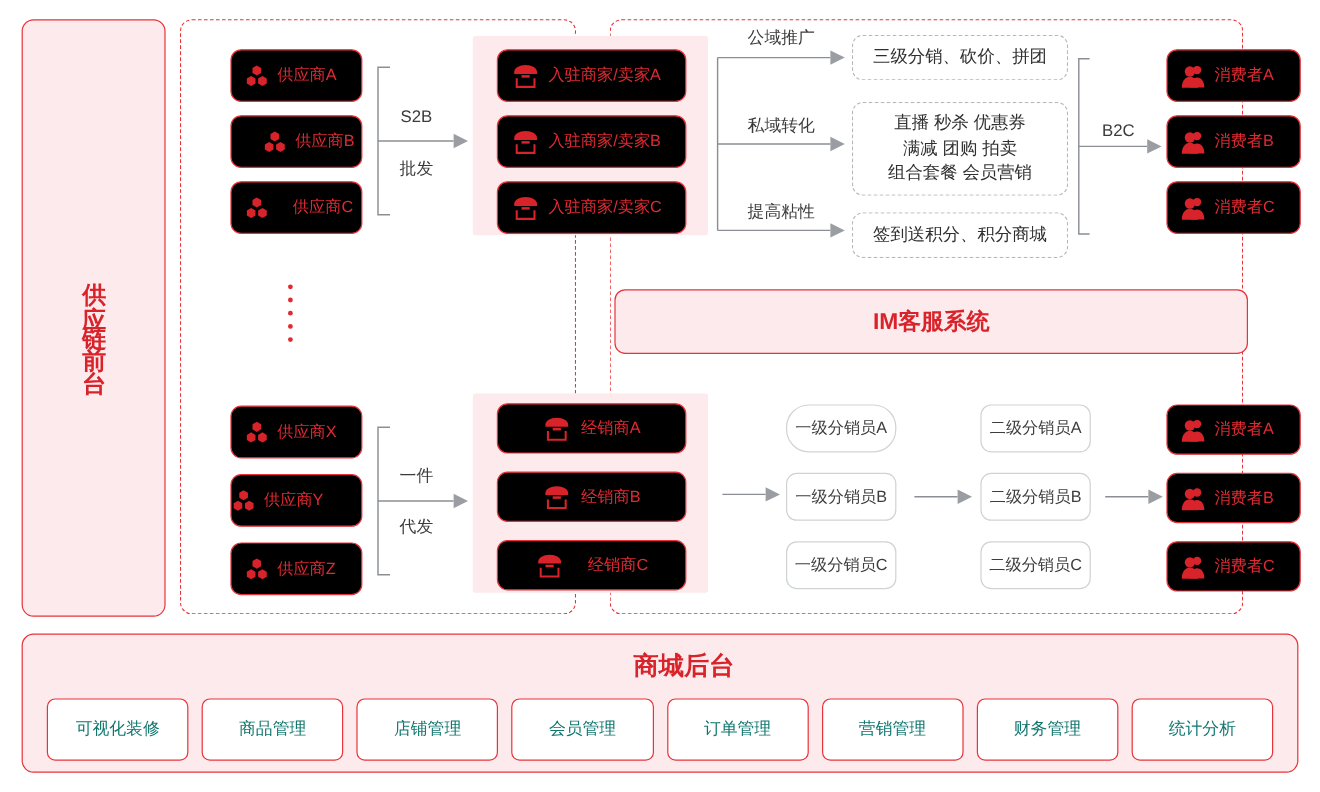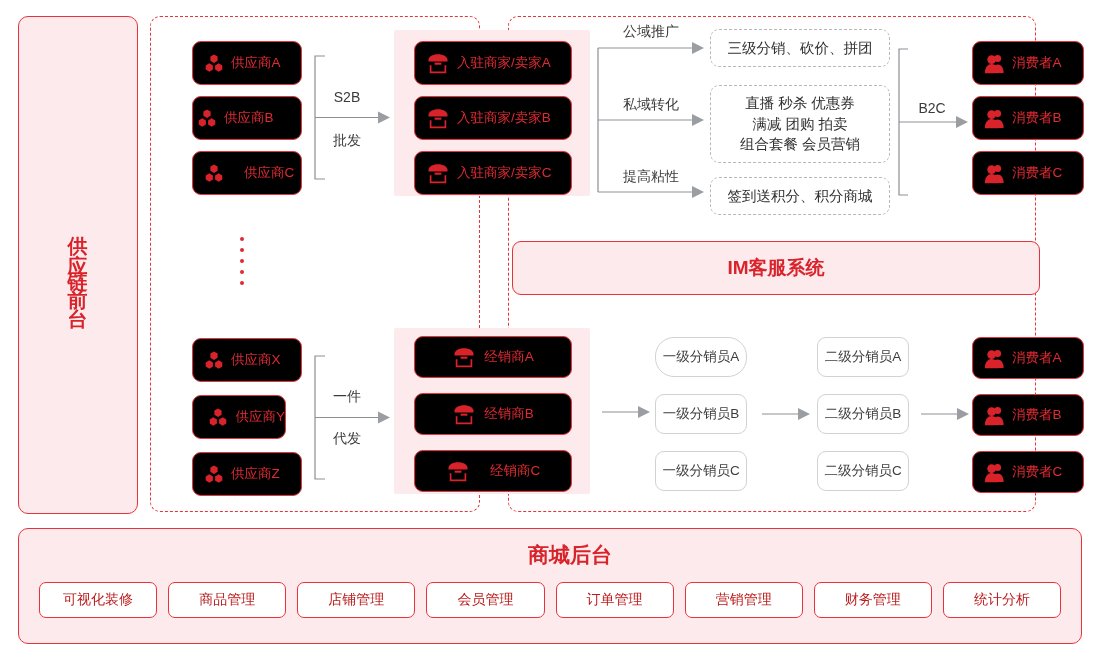--- a/index.html
+++ b/index.html
@@ -77,22 +77,22 @@
   }
   .backstage-title{
     position:absolute;left:0;top:12px;width:100%;
     text-align:center;color:#d9232b;font-size:21px;font-weight:bold;margin-left:20px;
   }
   .backstage-row{
     position:absolute;left:20px;top:53px;right:20px;
     display:flex;justify-content:space-between;gap:11px;
   }
   .backstage-btn{
-    flex:1 1 0;height:36px;border:1px solid #e8333a;border-radius:7px;
-    background:#ffffff;color:#b91c1c;font-size:14px;
+    flex:1 1 0;height:52px;border:1px solid #e8333a;border-radius:7px;
+    background:#ffffff;color:#0f766e;font-size:14px;
     display:flex;align-items:center;justify-content:center;
     box-sizing:border-box;
   }
 
   
   .conn-label{
     color:#3b3b3b;font-size:14px;white-space:nowrap;
     display:flex;align-items:center;justify-content:center;
   }
 
@@ -122,21 +122,21 @@
     <span class="card-icon">
       <svg width="20" height="19" viewBox="0 0 20 19">
         <polygon points="10,0.5 13.6,2.6 13.6,6.8 10,8.9 6.4,6.8 6.4,2.6" fill="#d9232b"></polygon>
         <polygon points="5.3,9.3 8.9,11.4 8.9,15.6 5.3,17.7 1.7,15.6 1.7,11.4" fill="#d9232b"></polygon>
         <polygon points="14.7,9.3 18.3,11.4 18.3,15.6 14.7,17.7 11.1,15.6 11.1,11.4" fill="#d9232b"></polygon>
       </svg>
     </span>
     <span class="card-label">供应商A</span>
   </div>
 
-  <div class="abs card" style="left:192px;top:96px;width:110px;height:44px;padding-left:4px;gap:7px;">
+  <div class="abs card" style="left:192px;top:96px;width:110px;height:44px;padding-left:26px;gap:7px;">
     <span class="card-icon">
       <svg width="20" height="19" viewBox="0 0 20 19">
         <polygon points="10,0.5 13.6,2.6 13.6,6.8 10,8.9 6.4,6.8 6.4,2.6" fill="#d9232b"></polygon>
         <polygon points="5.3,9.3 8.9,11.4 8.9,15.6 5.3,17.7 1.7,15.6 1.7,11.4" fill="#d9232b"></polygon>
         <polygon points="14.7,9.3 18.3,11.4 18.3,15.6 14.7,17.7 11.1,15.6 11.1,11.4" fill="#d9232b"></polygon>
       </svg>
     </span>
     <span class="card-label">供应商B</span>
   </div>
 
@@ -276,21 +276,21 @@
     <span class="card-icon">
       <svg width="20" height="19" viewBox="0 0 20 19">
         <polygon points="10,0.5 13.6,2.6 13.6,6.8 10,8.9 6.4,6.8 6.4,2.6" fill="#d9232b"></polygon>
         <polygon points="5.3,9.3 8.9,11.4 8.9,15.6 5.3,17.7 1.7,15.6 1.7,11.4" fill="#d9232b"></polygon>
         <polygon points="14.7,9.3 18.3,11.4 18.3,15.6 14.7,17.7 11.1,15.6 11.1,11.4" fill="#d9232b"></polygon>
       </svg>
     </span>
     <span class="card-label">供应商X</span>
   </div>
 
-  <div class="abs card" style="left:192px;top:395px;width:94px;height:44px;gap:7px;justify-content:flex-end;">
+  <div class="abs card" style="left:192px;top:395px;width:110px;height:44px;gap:7px;">
     <span class="card-icon">
       <svg width="20" height="19" viewBox="0 0 20 19">
         <polygon points="10,0.5 13.6,2.6 13.6,6.8 10,8.9 6.4,6.8 6.4,2.6" fill="#d9232b"></polygon>
         <polygon points="5.3,9.3 8.9,11.4 8.9,15.6 5.3,17.7 1.7,15.6 1.7,11.4" fill="#d9232b"></polygon>
         <polygon points="14.7,9.3 18.3,11.4 18.3,15.6 14.7,17.7 11.1,15.6 11.1,11.4" fill="#d9232b"></polygon>
       </svg>
     </span>
     <span class="card-label">供应商Y</span>
   </div>
 

